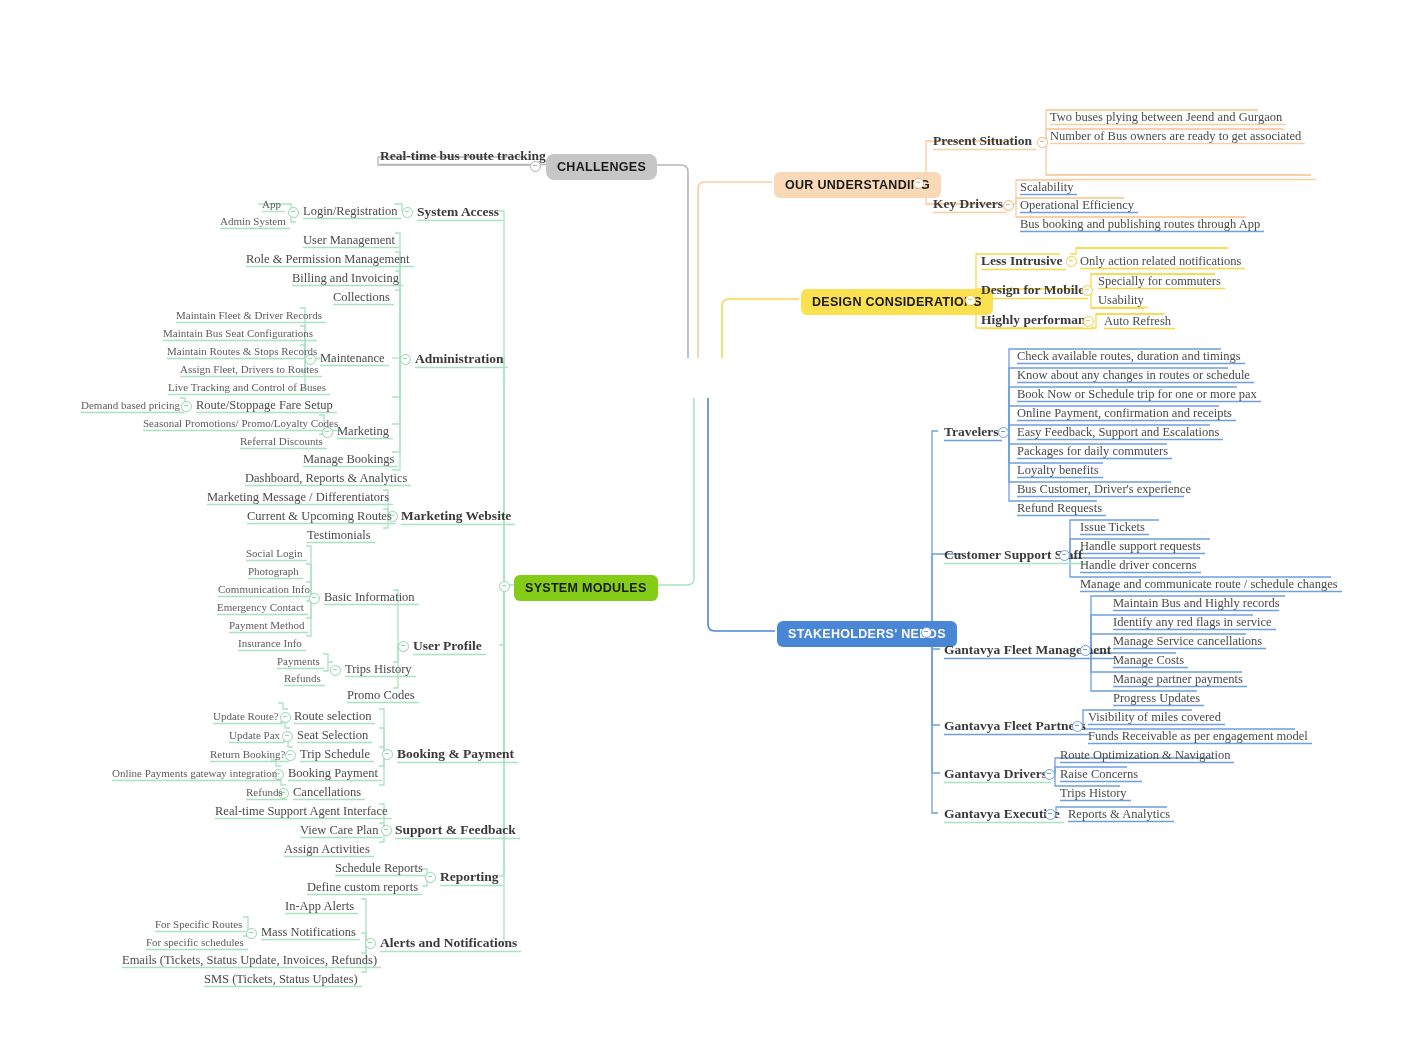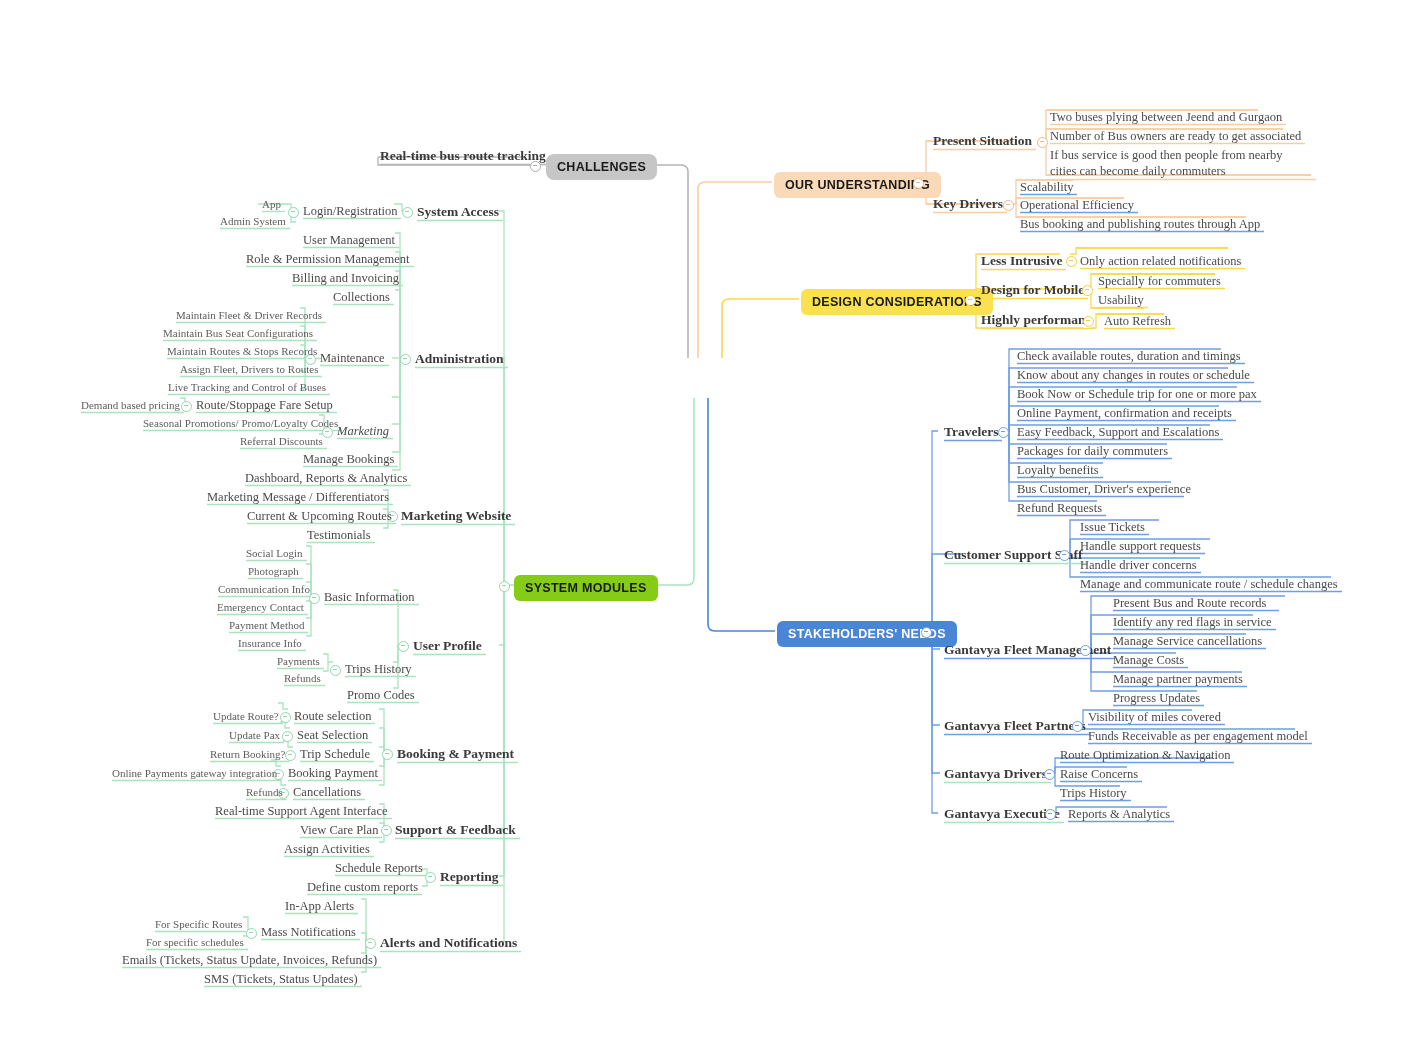--- a/index.html
+++ b/index.html
@@ -367,21 +367,20 @@
   <div class="dot gray" style="left:530px;top:161px;"></div>
   <div class="node lvl2" style="left:380px;top:148px;">Real-time bus route tracking</div>
 
   <div class="node pill understanding" style="left:774px;top:172px;">OUR UNDERSTANDING</div>
   <div class="dot orange" style="left:913px;top:178px;"></div>
 
   <div class="node lvl2" style="left:933px;top:133px;">Present Situation</div>
   <div class="dot orange" style="left:1037px;top:137px;"></div>
   <div class="node lvl3" style="left:1050px;top:110px;">Two buses plying between Jeend and Gurgaon</div>
   <div class="node lvl3" style="left:1050px;top:129px;">Number of Bus owners are ready to get associated</div>
-  <div class="node lvl3 two-line" style="left:1050px;top:148px;">If bus service is good then people from nearby cities can become daily commuters</div>
 
   <div class="node lvl2" style="left:933px;top:196px;">Key Drivers</div>
   <div class="dot orange" style="left:1003px;top:200px;"></div>
   <div class="node lvl3" style="left:1020px;top:180px;">Scalability</div>
   <div class="node lvl3" style="left:1020px;top:198px;">Operational Efficiency</div>
   <div class="node lvl3" style="left:1020px;top:217px;">Bus booking and publishing routes through App</div>
 
   <div class="node pill design" style="left:801px;top:289px;">DESIGN CONSIDERATIONS</div>
   <div class="dot yellow" style="left:965px;top:295px;"></div>
 
@@ -415,21 +414,21 @@
 
   <div class="node lvl2" style="left:944px;top:547px;">Customer Support Staff</div>
   <div class="dot blue" style="left:1059px;top:550px;"></div>
   <div class="node lvl3" style="left:1080px;top:520px;">Issue Tickets</div>
   <div class="node lvl3" style="left:1080px;top:539px;">Handle support requests</div>
   <div class="node lvl3" style="left:1080px;top:558px;">Handle driver concerns</div>
   <div class="node lvl3" style="left:1080px;top:577px;">Manage and communicate route / schedule changes</div>
 
   <div class="node lvl2" style="left:944px;top:642px;">Gantavya Fleet Management</div>
   <div class="dot blue" style="left:1080px;top:645px;"></div>
-  <div class="node lvl3" style="left:1113px;top:596px;">Present Bus and Route records</div>
+  <div class="node lvl3" style="left:1113px;top:596px;">Maintain Bus and Highly records</div>
   <div class="node lvl3" style="left:1113px;top:615px;">Identify any red flags in service</div>
   <div class="node lvl3" style="left:1113px;top:634px;">Manage Service cancellations</div>
   <div class="node lvl3" style="left:1113px;top:653px;">Manage Costs</div>
   <div class="node lvl3" style="left:1113px;top:672px;">Manage partner payments</div>
   <div class="node lvl3" style="left:1113px;top:691px;">Progress Updates</div>
 
   <div class="node lvl2" style="left:944px;top:718px;">Gantavya Fleet Partners</div>
   <div class="dot blue" style="left:1072px;top:721px;"></div>
   <div class="node lvl3" style="left:1088px;top:710px;">Visibility of miles covered</div>
   <div class="node lvl3" style="left:1088px;top:729px;">Funds Receivable as per engagement model</div>
@@ -467,21 +466,21 @@
   <div class="node lvl4" style="left:176px;top:309px;">Maintain Fleet &amp; Driver Records</div>
   <div class="node lvl4" style="left:163px;top:327px;">Maintain Bus Seat Configurations</div>
   <div class="node lvl4" style="left:167px;top:345px;">Maintain Routes &amp; Stops Records</div>
   <div class="node lvl4" style="left:180px;top:363px;">Assign Fleet, Drivers to Routes</div>
   <div class="node lvl4" style="left:168px;top:381px;">Live Tracking and Control of Buses</div>
 
   <div class="node lvl3" style="left:196px;top:398px;">Route/Stoppage Fare Setup</div>
   <div class="dot green" style="left:181px;top:401px;"></div>
   <div class="node lvl4" style="left:81px;top:399px;">Demand based pricing</div>
 
-  <div class="node lvl3" style="left:337px;top:424px;font-style:italic;">Marketing</div>
+  <div class="node lvl3" style="left:337px;top:424px;">Marketing</div>
   <div class="dot green" style="left:322px;top:427px;"></div>
   <div class="node lvl4" style="left:143px;top:417px;">Seasonal Promotions/ Promo/Loyalty Codes</div>
   <div class="node lvl4" style="left:240px;top:435px;">Referral Discounts</div>
 
   <div class="node lvl3" style="left:303px;top:452px;">Manage Bookings</div>
   <div class="node lvl3" style="left:245px;top:471px;">Dashboard, Reports &amp; Analytics</div>
 
   <div class="node lvl2" style="left:401px;top:508px;">Marketing Website</div>
   <div class="dot green" style="left:387px;top:511px;"></div>
   <div class="node lvl3" style="left:207px;top:490px;">Marketing Message / Differentiators</div>

